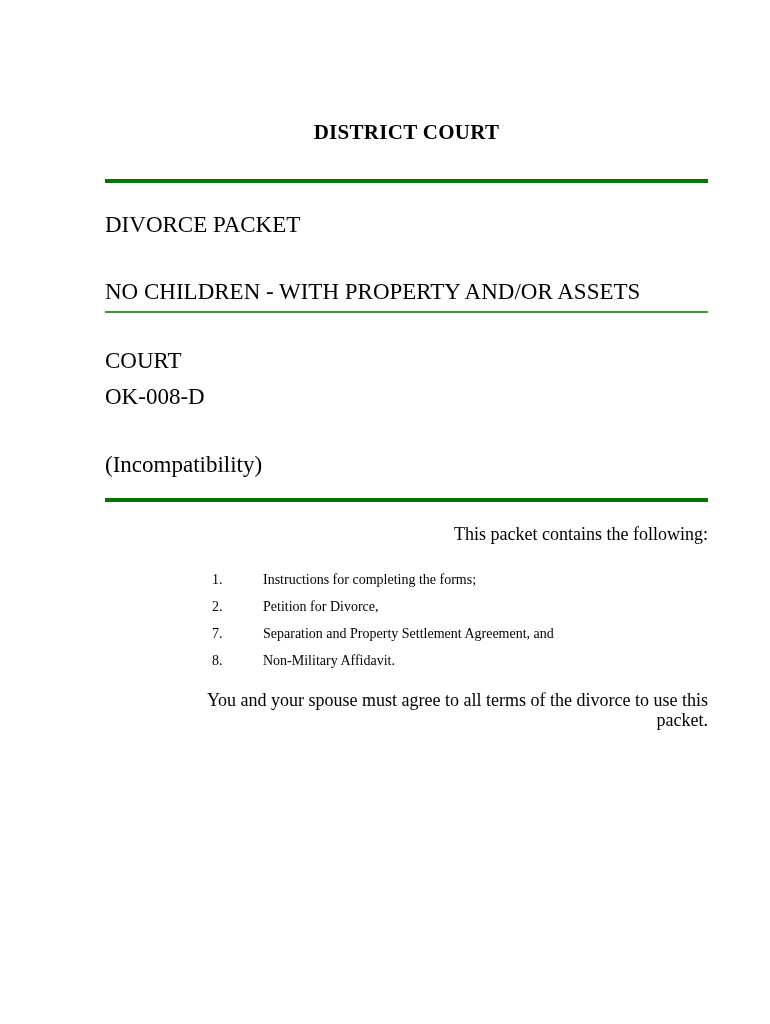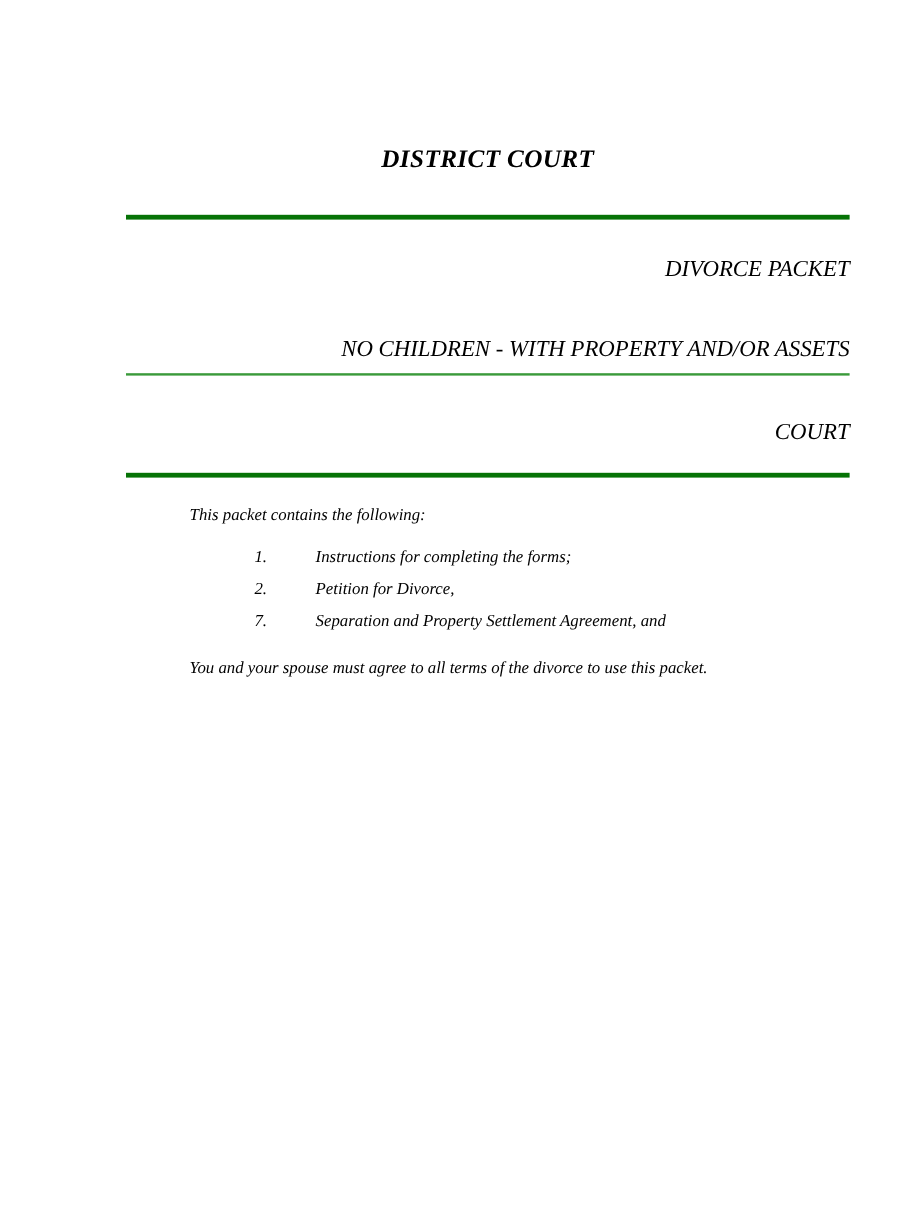--- a/index.html
+++ b/index.html
@@ -12,21 +12,20 @@
     width: 770px;
     height: 1024px;
     background: #ffffff;
     font-family: "Liberation Serif", "DejaVu Serif", serif;
     color: #000000;
     overflow: hidden;
   }
   .content {
     margin-left: 105px;
     width: 603px;
-    font-style: italic;
   }
   .title-block {
     margin-top: 111px;
     text-align: center;
     font-size: 21px;
     font-weight: bold;
     line-height: 42px;
     letter-spacing: 0.3px;
   }
   .rule {
@@ -39,40 +38,41 @@
     background: var(--rule_dark, #067306);
   }
   .rule-thin {
     height: 2px;
     background: var(--rule_light, #3a9a3a);
   }
   .rule-top    { margin-top: 26px; }
   .rule-middle { margin-top: 7px; }
   .rule-bottom { margin-top: 21px; }
   .heading {
-    text-align: right;
-    font-size: 19px;
+    text-align: left;
+    font-size: 23px;
     font-weight: normal;
     line-height: 24px;
   }
   .packet-title    { margin-top: 30px; }
   .packet-subtitle { margin-top: 43px; }
   .packet-label    { margin-top: 36px; }
   .packet-number   { margin-top: 12px; }
   .grounds         { margin-top: 44px; }
   .body-text {
-    font-size: 14px;
+    font-size: 18px;
     line-height: 20px;
+    text-align: right;
   }
   .contents-intro {
     margin-top: 22px;
     padding-left: 53px;
   }
   .contents-list {
-    margin-top: 11px;
+    margin-top: 22px;
   }
   .list-row {
     padding-left: 107px;
     font-size: 14px;
     line-height: 27px;
     white-space: nowrap;
   }
   .item-number {
     display: inline-block;
     width: 51px;
@@ -93,33 +93,38 @@
     </div>
 
     <div class="rule rule-thick rule-top"></div>
 
     <div class="heading packet-title">DIVORCE PACKET</div>
     <div class="heading packet-subtitle">NO CHILDREN - WITH PROPERTY AND/OR ASSETS</div>
 
     <div class="rule rule-thin rule-middle"></div>
 
     <div class="heading packet-label">COURT</div>
+    <div class="heading packet-number">OK-008-D</div>
+    <div class="heading grounds">(Incompatibility)</div>
 
     <div class="rule rule-thick rule-bottom"></div>
 
     <div class="body-text contents-intro">This packet contains the following:</div>
 
     <div class="contents-list">
       <div class="list-row">
         <span class="item-number">1.</span><span class="item-text">Instructions for completing the forms;</span>
       </div>
       <div class="list-row">
         <span class="item-number">2.</span><span class="item-text">Petition for Divorce,</span>
       </div>
       <div class="list-row">
         <span class="item-number">7.</span><span class="item-text">Separation and Property Settlement Agreement, and</span>
       </div>
+      <div class="list-row">
+        <span class="item-number">8.</span><span class="item-text">Non-Military Affidavit.</span>
+      </div>
     </div>
 
     <div class="body-text agreement-note">You and your spouse must agree to all terms of the divorce to use this packet.</div>
 
   </div>
 </div>
 
 </body></html>

